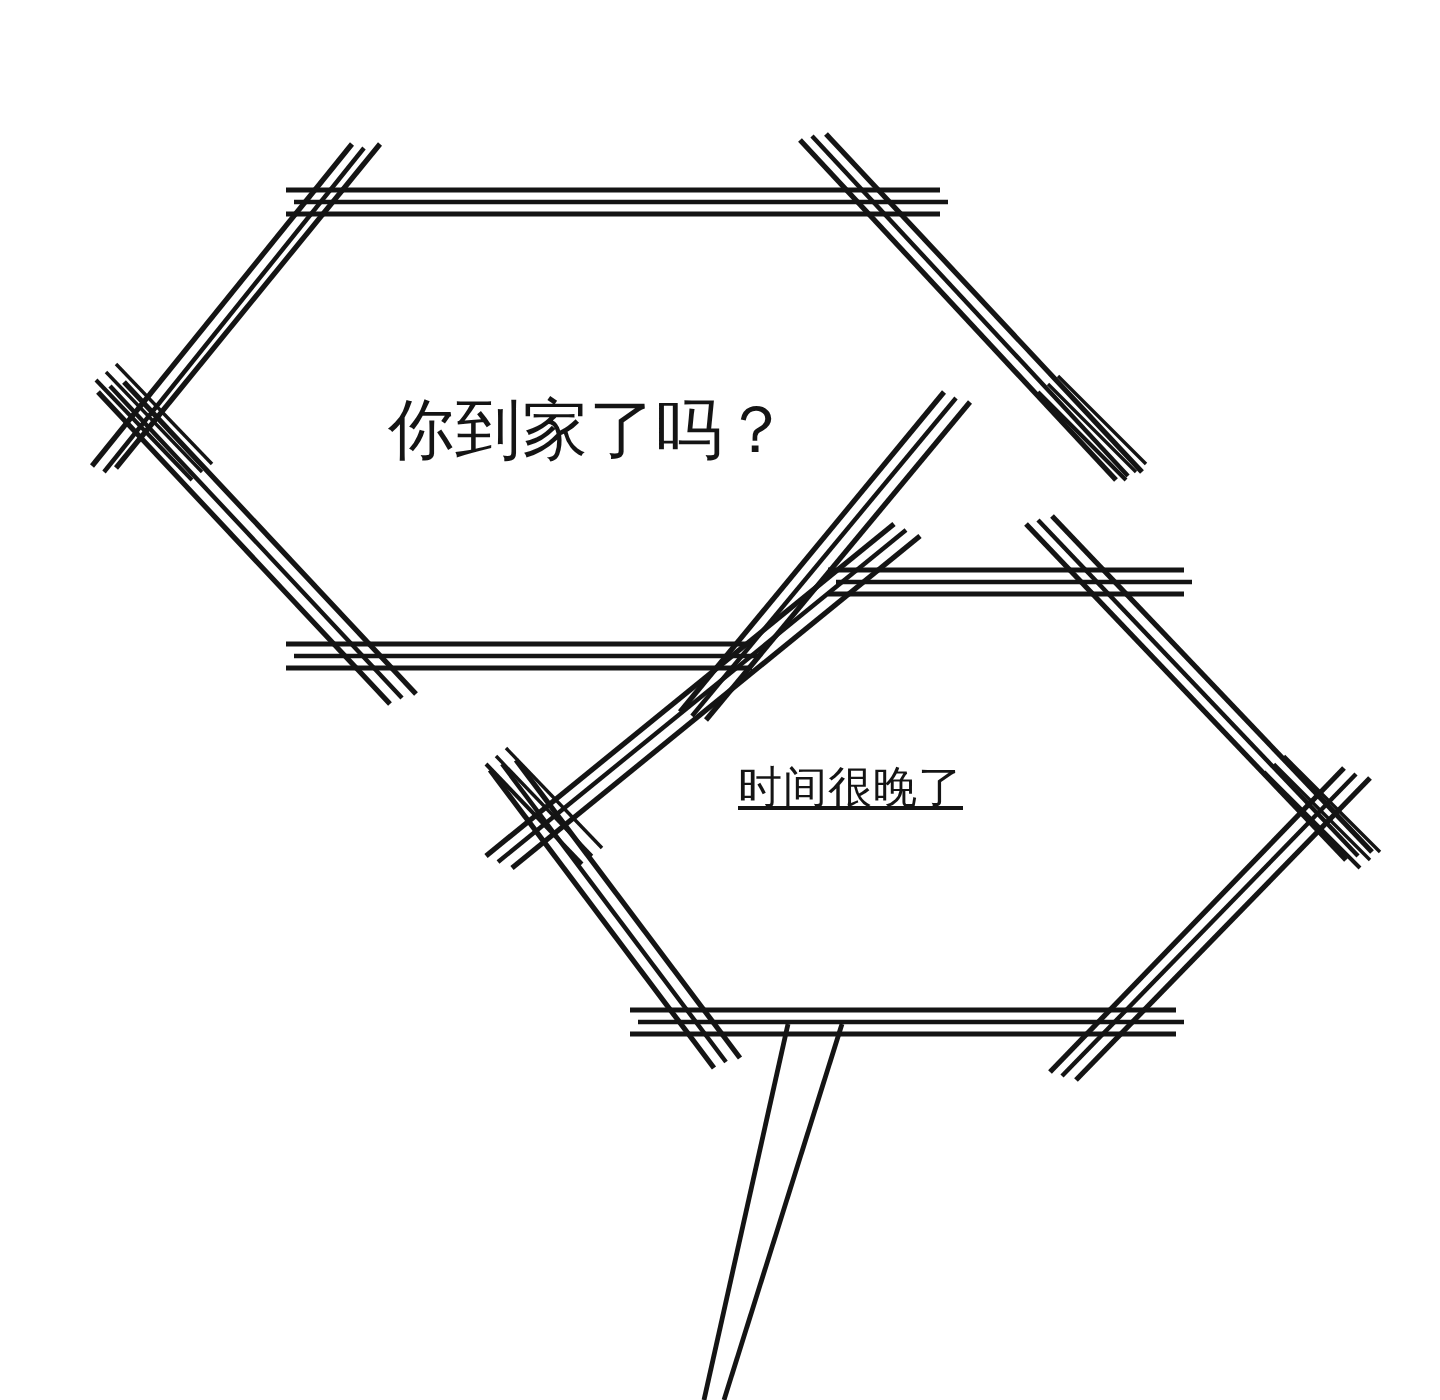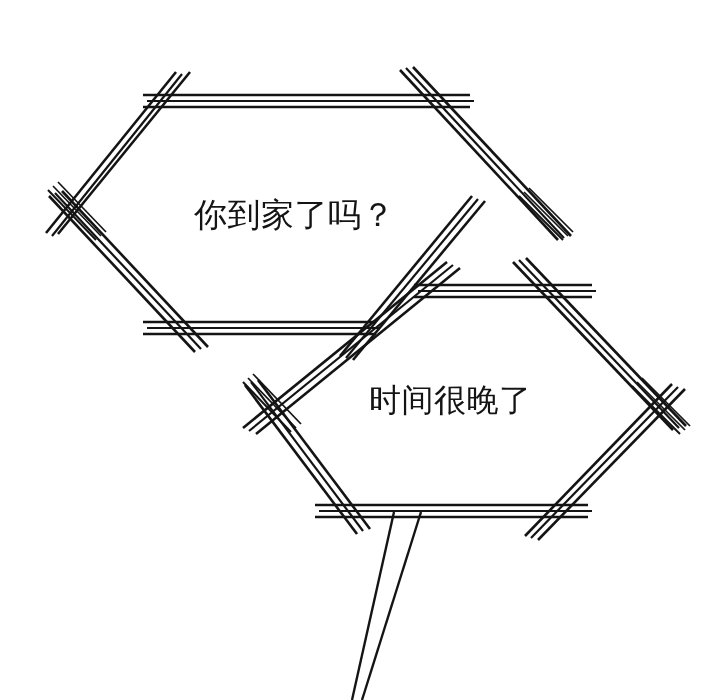--- a/index.html
+++ b/index.html
@@ -38,21 +38,22 @@
     -webkit-font-smoothing: antialiased;
   }
   #bubble-1-text {
     left: 194px;
     top: 198px;
     font-size: 33px;
   }
   #bubble-2-text {
     left: 369px;
     top: 384px;
-    font-size: 32px;
+    font-size: 22px;
+    text-decoration: underline;
   }
 </style>
 </head>
 <body>
 
 <div id="comic-panel">
 
   <svg id="bubble-canvas" viewBox="0 0 720 700" width="720" height="700" xmlns="http://www.w3.org/2000/svg" aria-hidden="true">
     <rect x="0" y="0" width="720" height="700" fill="#ffffff"></rect>
 

